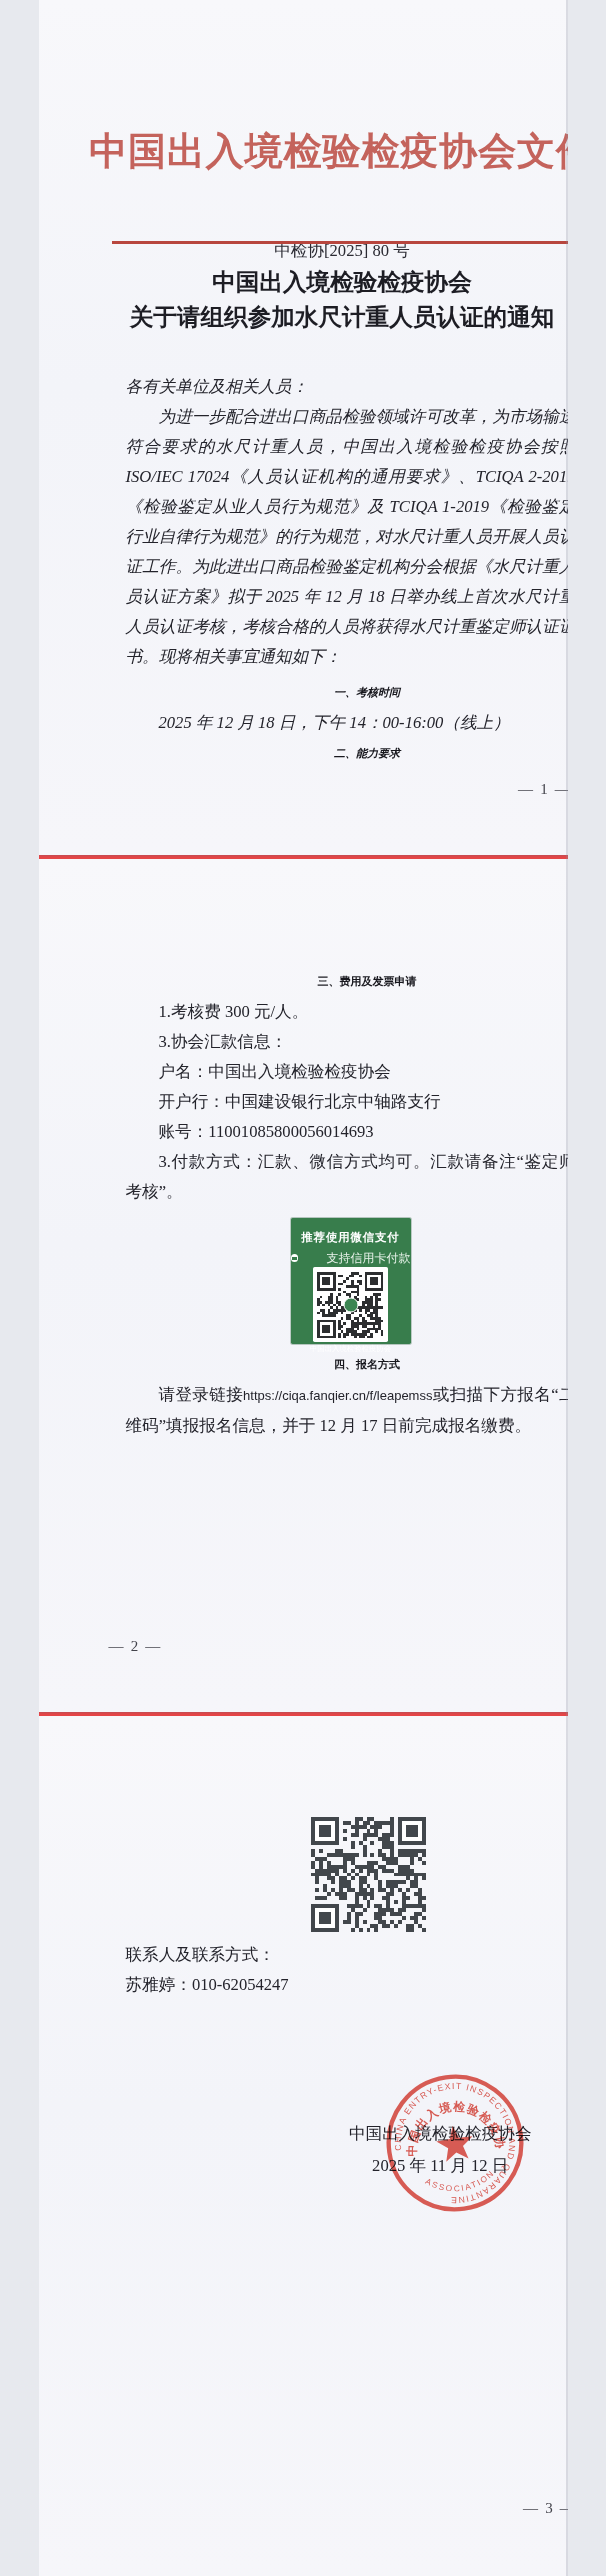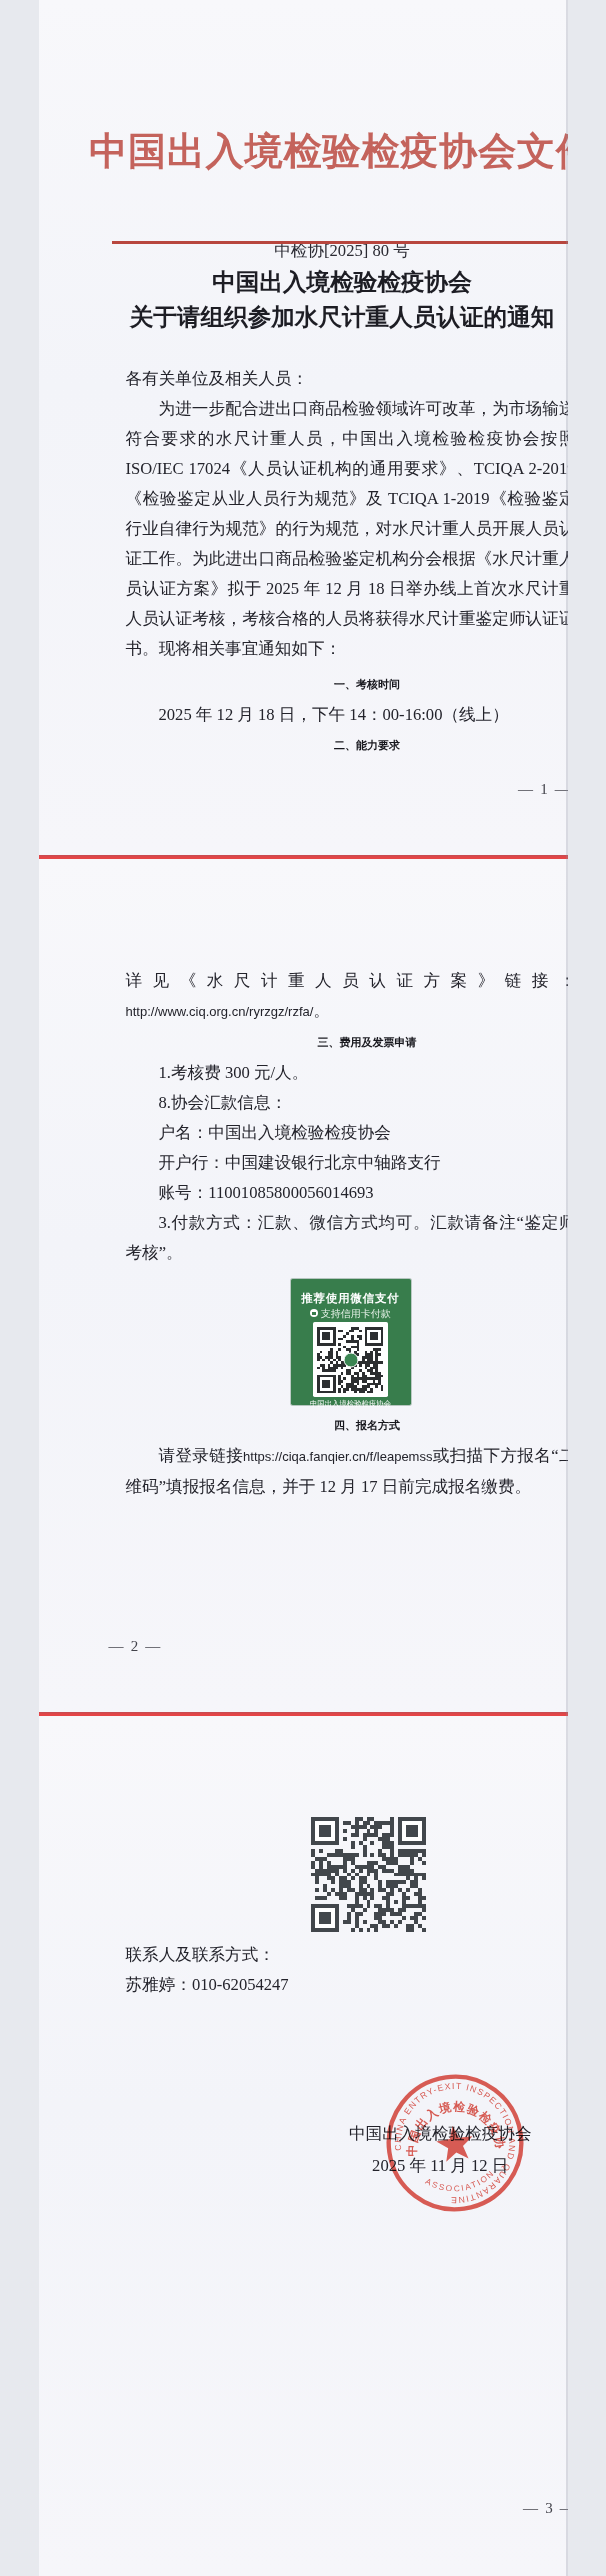--- a/index.html
+++ b/index.html
@@ -22,42 +22,42 @@
     position:absolute;top:126px;left:0;width:100%;text-align:center;
     font-size:38px;font-weight:700;color:#c4635c;letter-spacing:0.9px;white-space:nowrap;
   }
   .docnum{position:absolute;top:216px;left:0;width:100%;text-align:center;font-size:16.6px;color:#2b2b33;margin-top:24px;}
   .red-rule{position:absolute;top:241px;left:73px;width:462px;height:2.6px;background:#b8463e;}
   .doc-title{
     position:absolute;top:265px;left:0;width:100%;text-align:center;
     font-size:23.6px;font-weight:700;line-height:35px;color:#1d1d24;
   }
   .bodytext{font-size:16.6px;line-height:30px;text-align:justify;}
-  .p1-body{position:absolute;top:364px;left:87px;right:70px;}
+  .p1-body{position:absolute;top:372px;left:87px;right:70px;font-style:italic;}
   .p2-body{position:absolute;top:107px;left:87px;right:70px;}
   .p3-body{position:absolute;top:224px;left:87px;right:70px;}
   .indent{text-indent:33px;margin:0;}
   .ind-line{padding-left:33px;}
   .sec-head{
     font-family:"Liberation Sans",sans-serif;font-weight:700;
     padding-left:33px;font-size:11px;line-height:31px;color:#17171d;text-align:center;
   }
   .url{font-family:"Liberation Sans",sans-serif;font-size:13px;}
   .page-num{position:absolute;font-size:15px;color:#43434b;letter-spacing:1.7px;}
   .pn1{top:781px;right:74px;}
   .pn2{top:779px;left:70px;}
   .pn3{top:784px;right:69px;}
 
   
   .wq{
     width:120px;height:126px;margin:10.5px auto 5.2px;background:#387d4c;border-radius:1.7px;
     text-align:center;box-shadow:0 0 0 0.9px rgba(40,90,55,.3);
   }
   .wq-title{color:#fff;font-family:"Liberation Sans",sans-serif;font-weight:700;font-size:11.4px;padding-top:13px;letter-spacing:0.9px;line-height:13px;}
-  .wq-sub{color:#e8f3ea;font-family:"Liberation Sans",sans-serif;font-size:10px;margin-top:4px;display:flex;justify-content:center;align-items:center;gap:2.6px;line-height:9.6px;}
+  .wq-sub{color:#e8f3ea;font-family:"Liberation Sans",sans-serif;font-size:12px;margin-top:10px;display:flex;justify-content:space-between;align-items:center;gap:2.6px;line-height:9.6px;}
   .cc-icon{width:7.9px;height:7.9px;background:#fff;border-radius:50%;display:inline-block;position:relative;}
   .cc-icon::before{content:"";position:absolute;left:1.7px;top:2.6px;width:4.4px;height:2.6px;background:#387d4c;}
   .wq-panel{position:relative;background:#fff;width:75px;height:75px;margin:4.4px auto 2.6px;padding:4.4px;box-sizing:border-box;border-radius:1.7px;}
   .wq-panel::after{
     content:"";position:absolute;width:13px;height:13px;background:#3b8552;border:1.7px solid #fff;
     border-radius:50%;left:50%;top:50%;transform:translate(-50%,-50%);
   }
   .wq-label{color:#fff;font-family:"Liberation Sans",sans-serif;font-size:7.4px;line-height:8.7px;}
 
   .qr3{position:absolute;left:272px;top:101px;width:115px;height:115px;}
@@ -86,26 +86,23 @@
       <p class="indent">为进一步配合进出口商品检验领域许可改革，为市场输送符合要求的水尺计重人员，中国出入境检验检疫协会按照 ISO/IEC 17024《人员认证机构的通用要求》、TCIQA 2-2019《检验鉴定从业人员行为规范》及 TCIQA 1-2019《检验鉴定行业自律行为规范》的行为规范，对水尺计重人员开展人员认证工作。为此进出口商品检验鉴定机构分会根据《水尺计重人员认证方案》拟于 2025 年 12 月 18 日举办线上首次水尺计重人员认证考核，考核合格的人员将获得水尺计重鉴定师认证证书。现将相关事宜通知如下：</p>
       <div class="sec-head" style="margin-top:5.2px;">一、考核时间</div>
       <div class="ind-line">2025 年 12 月 18 日，下午 14：00-16:00（线上）</div>
       <div class="sec-head">二、能力要求</div>
     </div>
     <div class="page-num pn1">— 1 —</div>
   </div>
 
   <div class="page p2">
     <div class="p2-body bodytext">
-      <div>
-        <span>详见《水尺计重人员认证方案》链接：</span><span class="url">http://www.ciq.org.cn/ryrzgz/rzfa/</span><span>。</span>
-      </div>
       <div class="sec-head">三、费用及发票申请</div>
       <div class="ind-line">1.考核费 300 元/人。</div>
-      <div class="ind-line">8.协会汇款信息：</div>
+      <div class="ind-line">3.协会汇款信息：</div>
       <div class="ind-line">户名：中国出入境检验检疫协会</div>
       <div class="ind-line">开户行：中国建设银行北京中轴路支行</div>
       <div class="ind-line">账号：11001085800056014693</div>
       <p class="indent">3.付款方式：汇款、微信方式均可。汇款请备注“鉴定师考核”。</p>
 
       <div class="wq">
         <div class="wq-title">推荐使用微信支付</div>
         <div class="wq-sub">
           <span class="cc-icon"></span>
           <span>支持信用卡付款</span>

